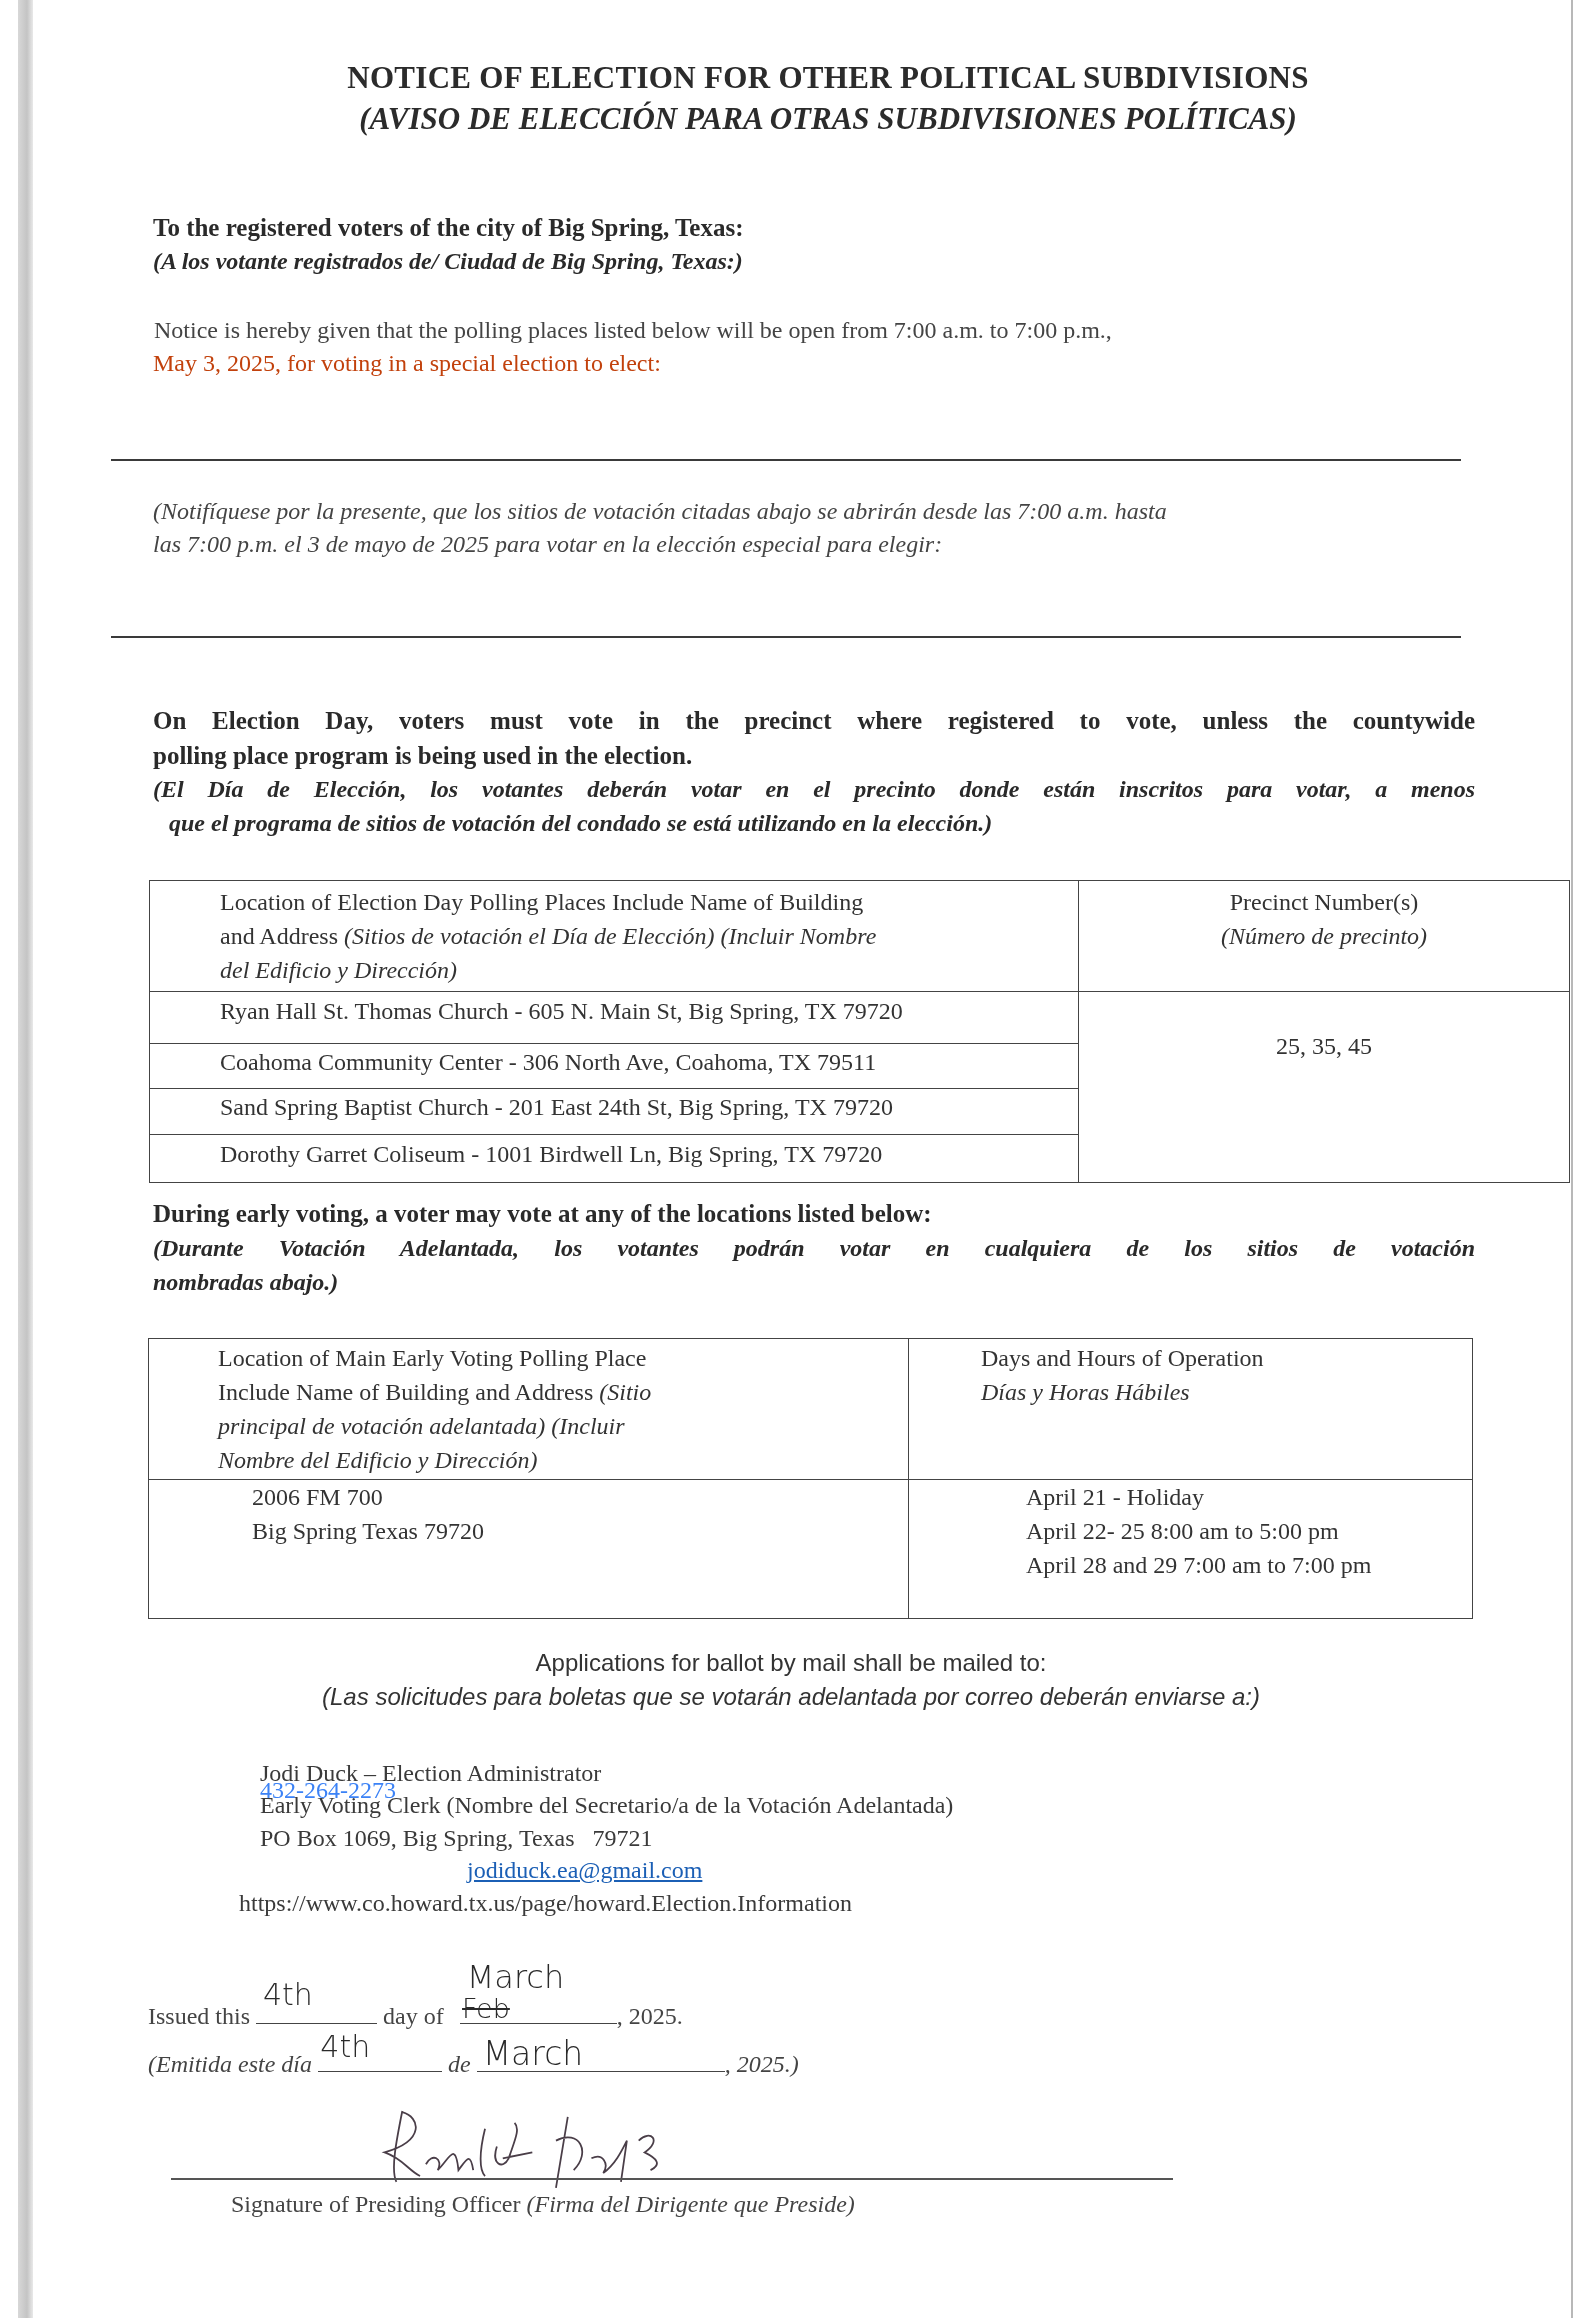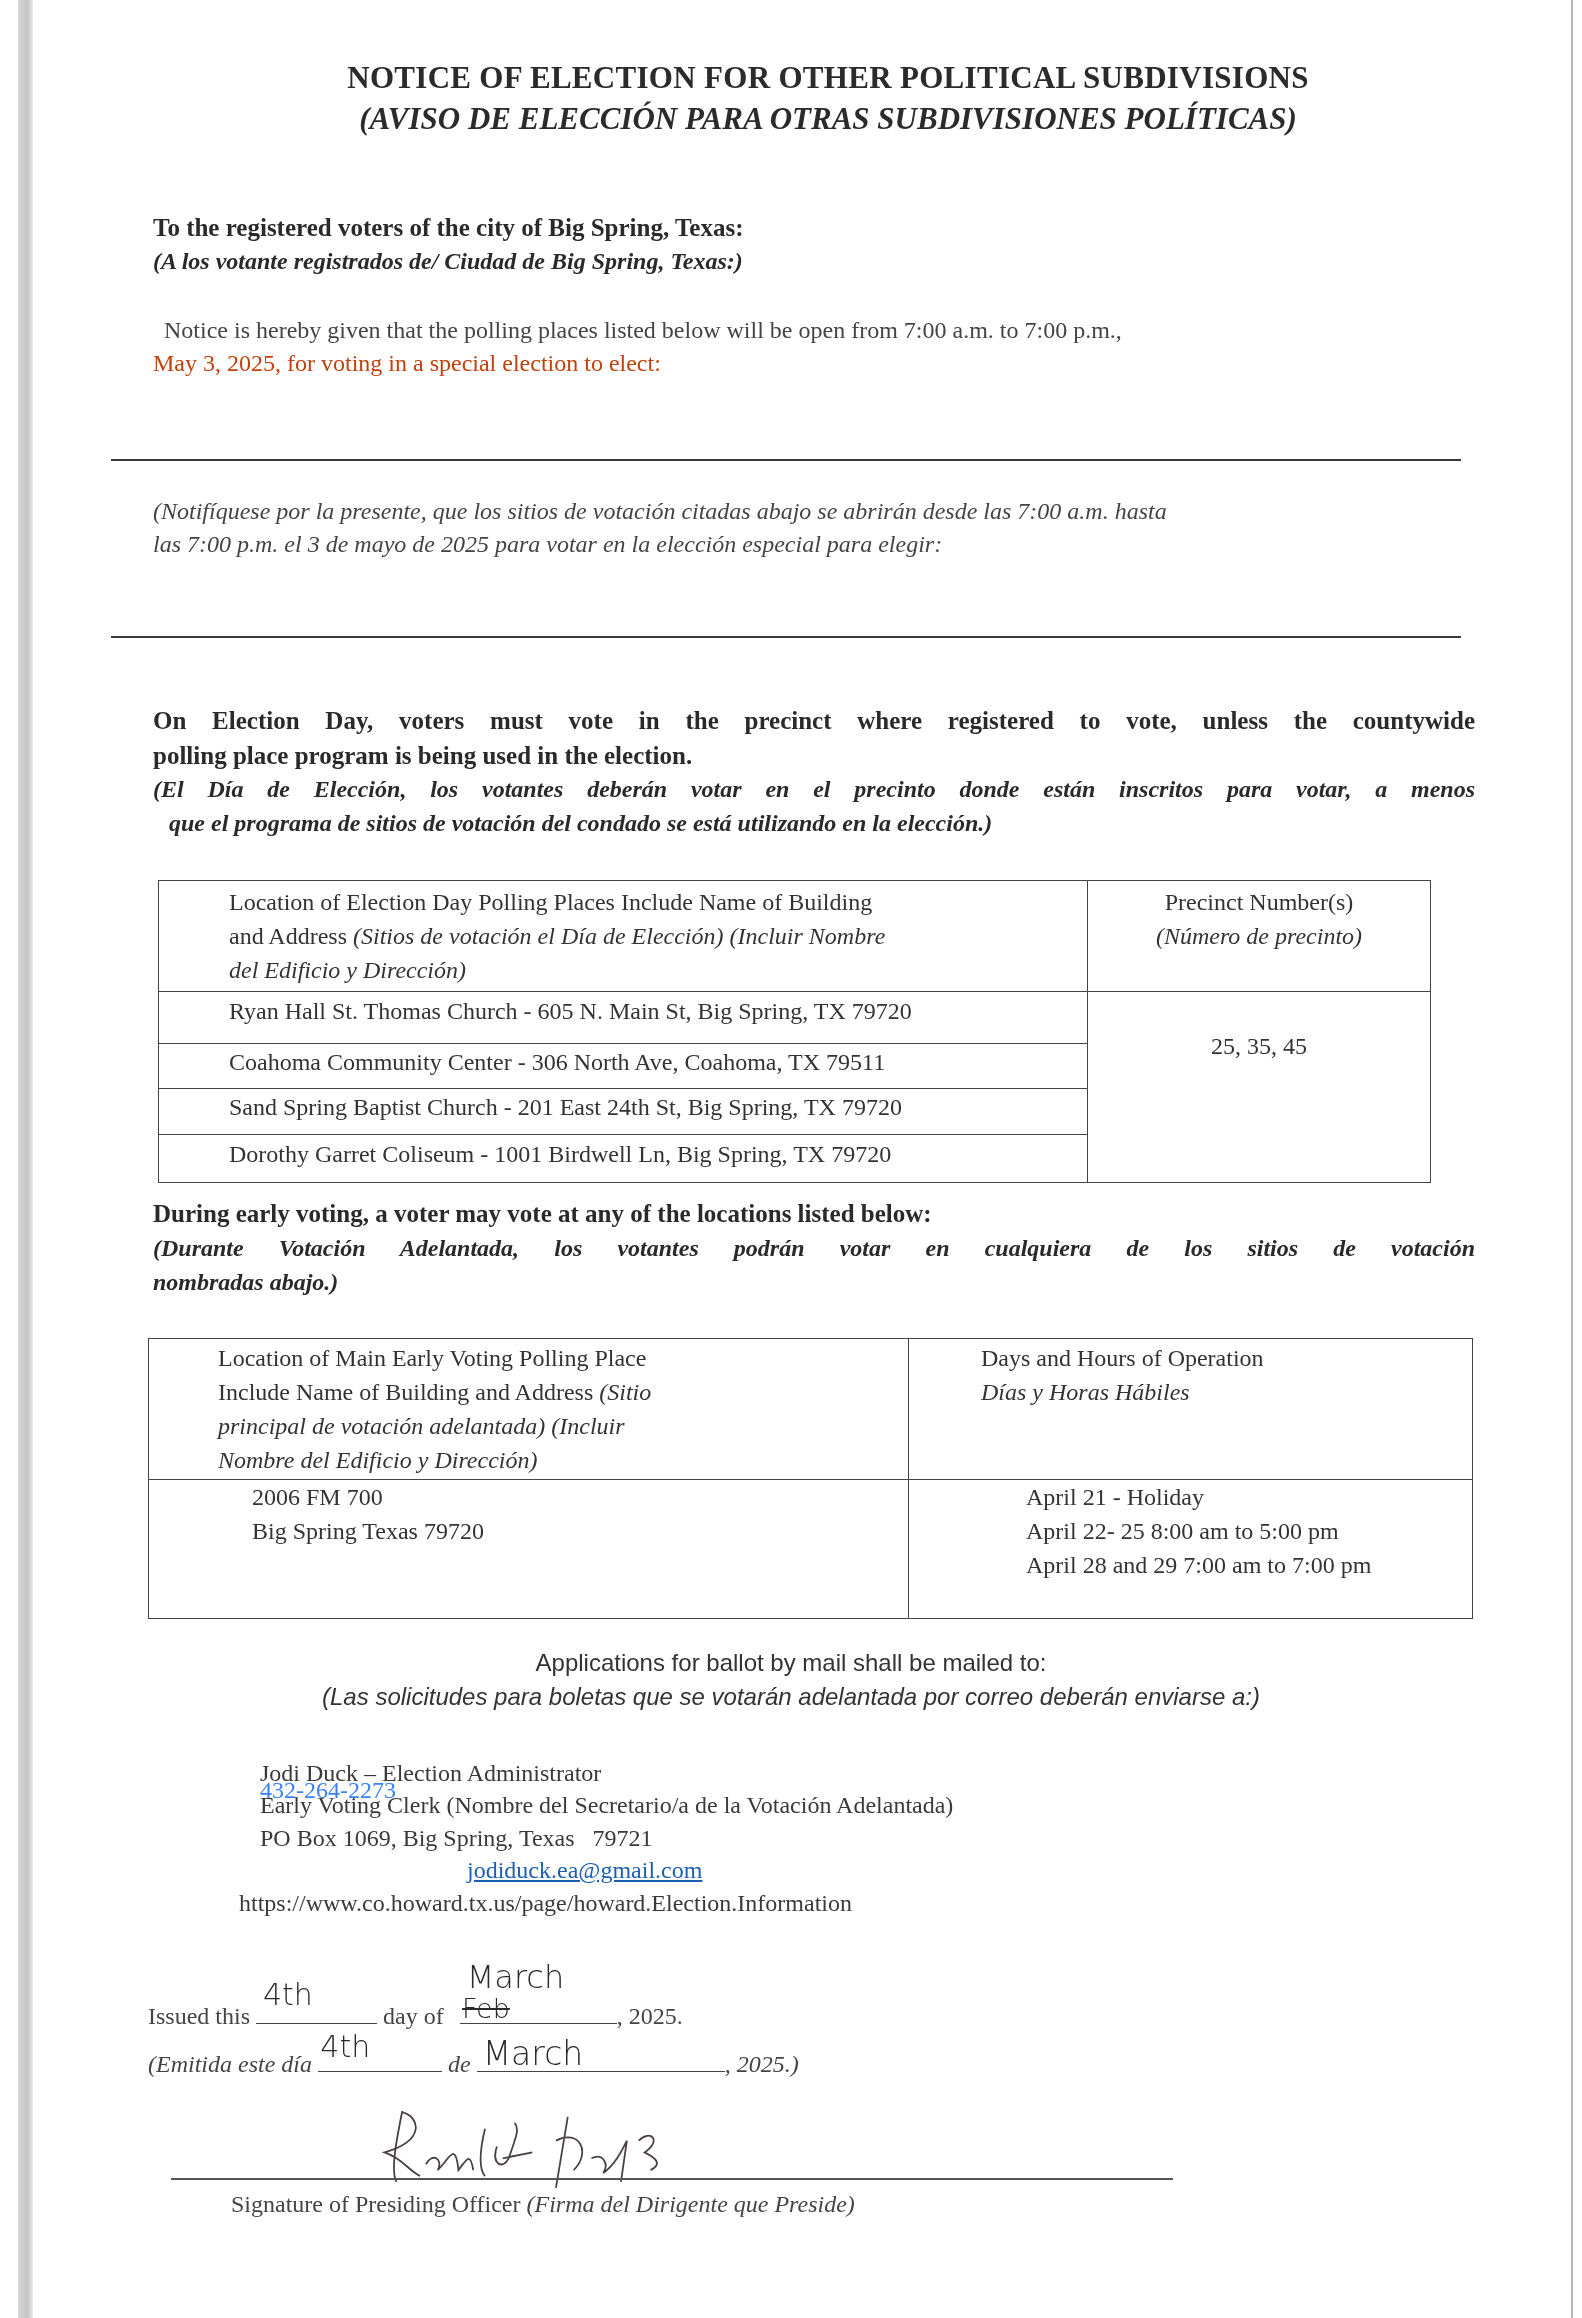--- a/index.html
+++ b/index.html
@@ -31,34 +31,34 @@
 
 <div class="edge-left"></div>
 <div class="edge-right"></div>
 
 <div class="abs title" style="top:60px;">NOTICE OF ELECTION FOR OTHER POLITICAL SUBDIVISIONS</div>
 <div class="abs title2" style="top:101px;">(AVISO DE ELECCIÓN PARA OTRAS SUBDIVISIONES POLÍTICAS)</div>
 
 <div class="abs b t42" style="left:153px; top:214px;">To the registered voters of the city of Big Spring, Texas:</div>
 <div class="abs b i t40" style="left:153px; top:248px;">(A los votante registrados de/ Ciudad de Big Spring, Texas:)</div>
 
-<div class="abs t40" style="left:164px; top:317px; color:#444;">Notice is hereby given that the polling places listed below will be open from 7:00 a.m. to 7:00 p.m.,</div>
+<div class="abs t40" style="left:154px; top:317px; color:#444;">Notice is hereby given that the polling places listed below will be open from 7:00 a.m. to 7:00 p.m.,</div>
 <div class="abs t40" style="left:153px; top:350px; color:#c2410c;">May 3, 2025, for voting in a special election to elect:</div>
 <div class="rule" style="left:111px; top:459px; width:1350px;"></div>
 
 <div class="abs i t40" style="left:153px; top:498px; color:#444;">(Notifíquese por la presente, que los sitios de votación citadas abajo se abrirán desde las 7:00 a.m. hasta</div>
 <div class="abs i t40" style="left:153px; top:531px; color:#444;">las 7:00 p.m. el 3 de mayo de 2025 para votar en la elección especial para elegir:</div>
 <div class="rule" style="left:111px; top:636px; width:1350px;"></div>
 
 <div class="abs b t42 justify" style="left:153px; top:707px; width:1322px;">On Election Day, voters must vote in the precinct where registered to vote, unless the countywide</div>
 <div class="abs b t42" style="left:153px; top:742px;">polling place program is being used in the election.</div>
 <div class="abs b i t40 justify" style="left:153px; top:776px; width:1322px;">(El Día de Elección, los votantes deberán votar en el precinto donde están inscritos para  votar, a menos</div>
 <div class="abs b i t40" style="left:153px; top:810px;margin-left:16px;">que el programa de sitios de votación del condado se está utilizando en la elección.)</div>
 
-<table class="grid" style="left:158px; top:880px; width:1273px; height:303px;">
+<table class="grid" style="left:149px; top:880px; width:1421px; height:303px;">
   <tbody>
       <tr style="height:111px;">
     <td style="width:928px;">
       <div class="cell" style="padding:3.5px 0 0 70px;">
         <div>Location of Election Day Polling Places Include Name of Building</div>
         <div><span>and Address </span><span class="i">(Sitios de votación el Día de Elección) (Incluir Nombre</span></div>
         <div class="i">del Edificio y Dirección)</div>
       </div>
     </td>
     <td>

